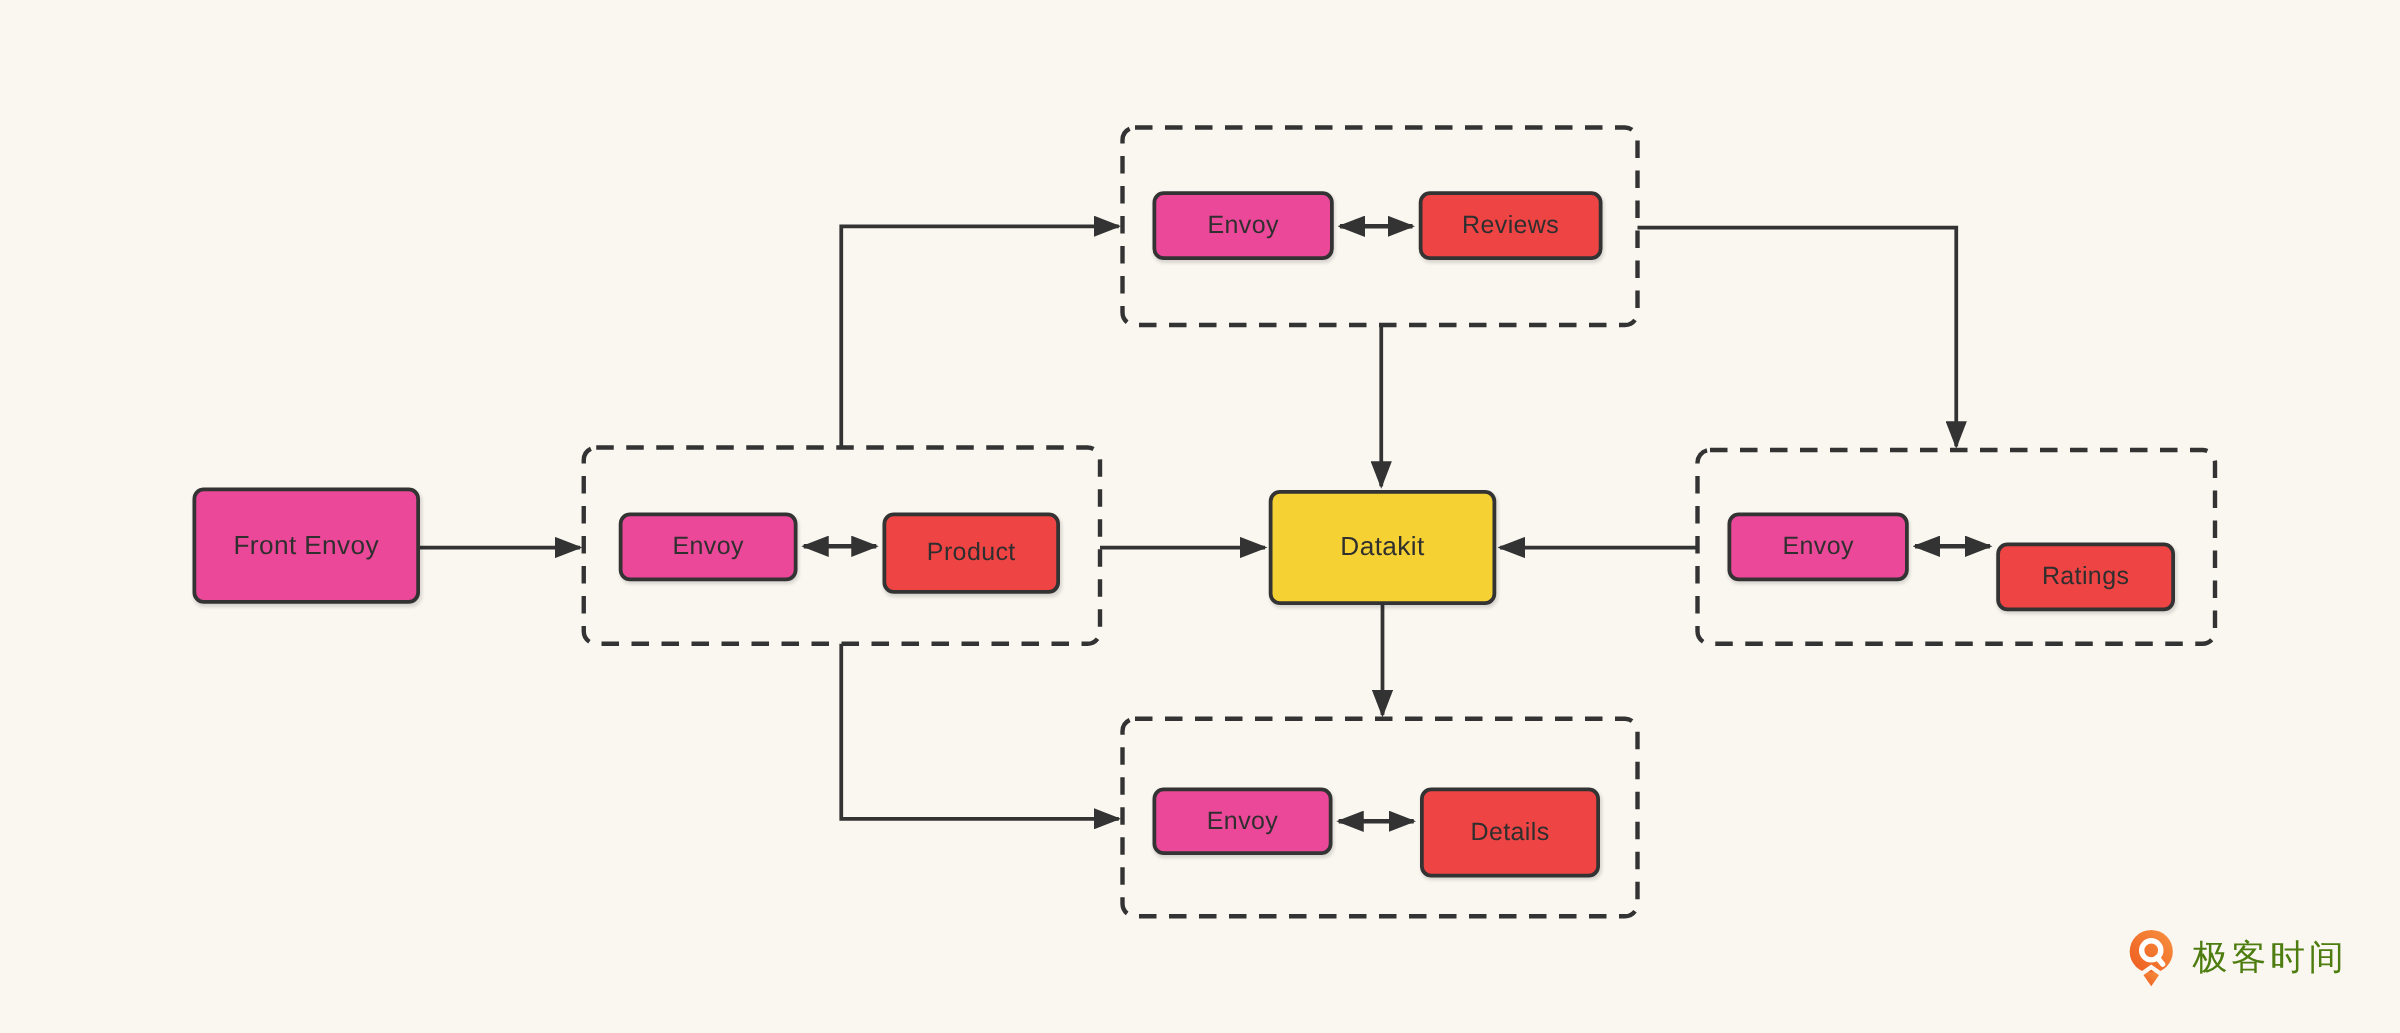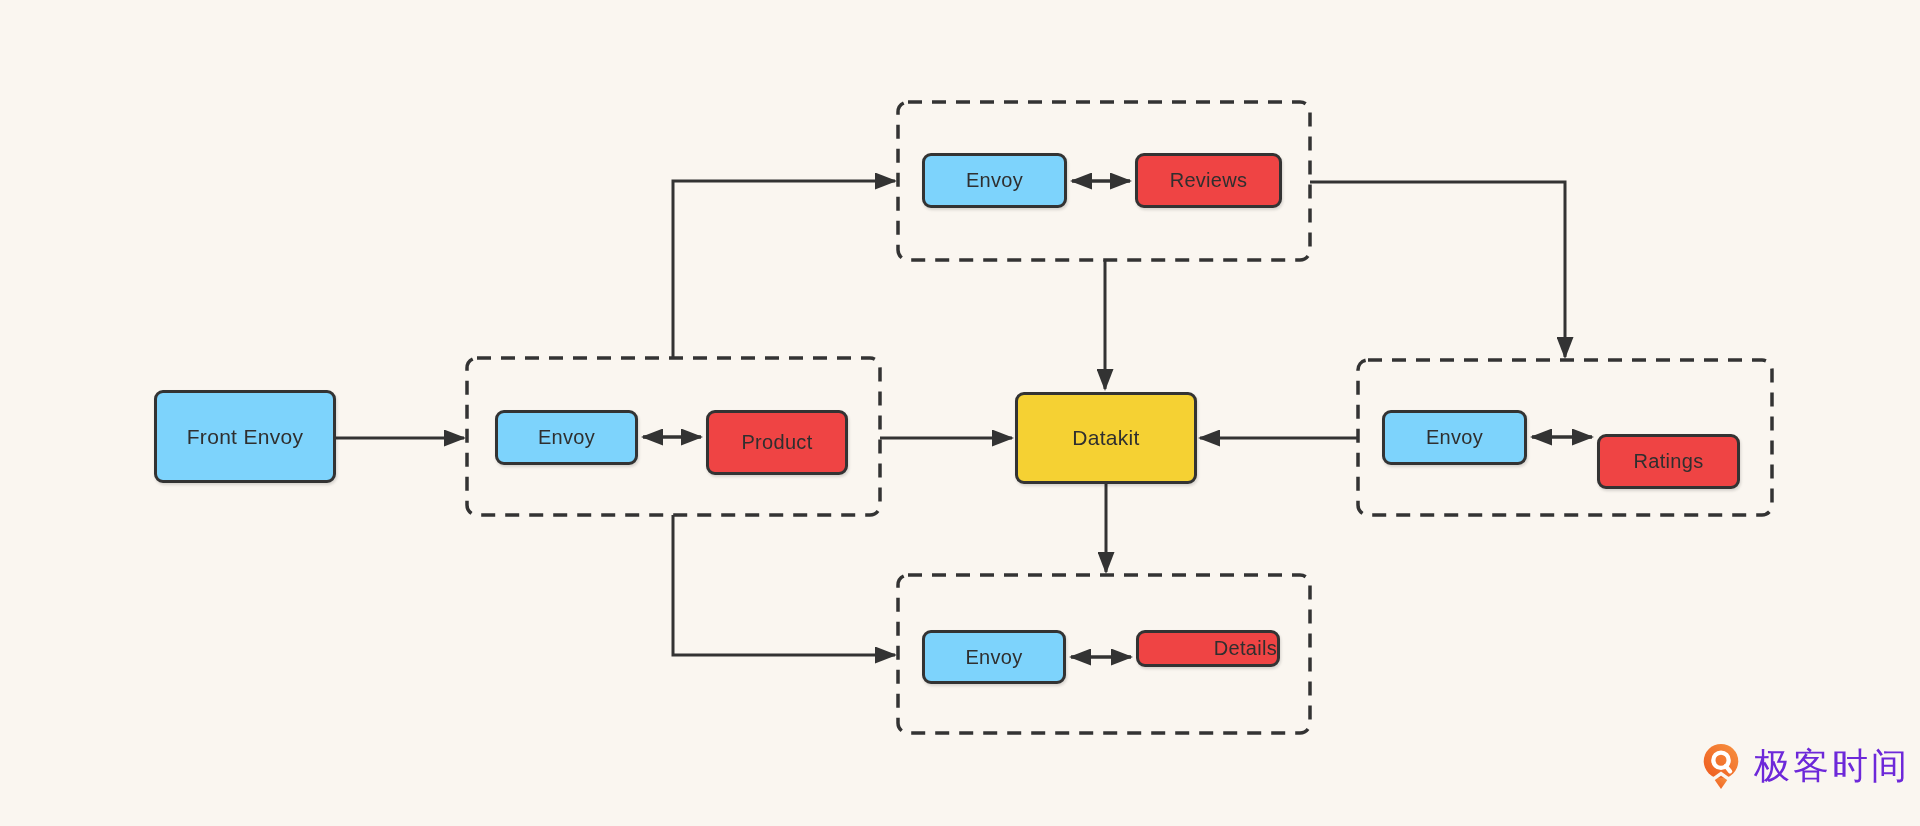--- a/index.html
+++ b/index.html
@@ -26,34 +26,34 @@
     border-radius: 9px;
     display: flex;
     align-items: center;
     justify-content: center;
     color: #2F2F2F;
     font-size: 20px;
     letter-spacing: 0.3px;
     box-shadow: 1px 2px 3px rgba(0,0,0,0.14);
   }
   .node.big { font-size: 21px; }
-  .green  { background: #7dd3fc; }
+  .green  { background: #ec4899; }
   .orange { background: #ef4444; }
   .yellow { background: #F5D133; }
   .logo {
     position: absolute;
     left: 1698px;
     top: 742px;
     display: flex;
     align-items: center;
     gap: 10px;
   }
   .logo-text {
-    color: #6d28d9;
-    font-size: 36px;
+    color: #4d7c0f;
+    font-size: 28px;
     letter-spacing: 3px;
     line-height: 1;
   }
 </style>
 </head>
 <body>
 
 <div class="canvas">
 
   <svg class="connectors" viewBox="0 0 1920 826">
@@ -108,21 +108,21 @@
   <div class="node green" style="left:1382px; top:410px; width:145px; height:55px;">
     <span>Envoy</span>
   </div>
   <div class="node orange" style="left:1597px; top:434px; width:143px; height:55px;">
     <span>Ratings</span>
   </div>
 
   <div class="node green" style="left:922px; top:630px; width:144px; height:54px;">
     <span>Envoy</span>
   </div>
-  <div class="node orange" style="left:1136px; top:630px; width:144px; height:37px;justify-content:flex-end;">
+  <div class="node orange" style="left:1136px; top:630px; width:144px; height:72px;">
     <span>Details</span>
   </div>
 
   <div class="logo">
     <svg width="46" height="48" viewBox="0 0 48 50">
       <defs>
         <linearGradient id="lg" x1="0" y1="1" x2="1" y2="0">
           <stop offset="0" stop-color="#EE5A1E"></stop>
           <stop offset="1" stop-color="#F79240"></stop>
         </linearGradient>

